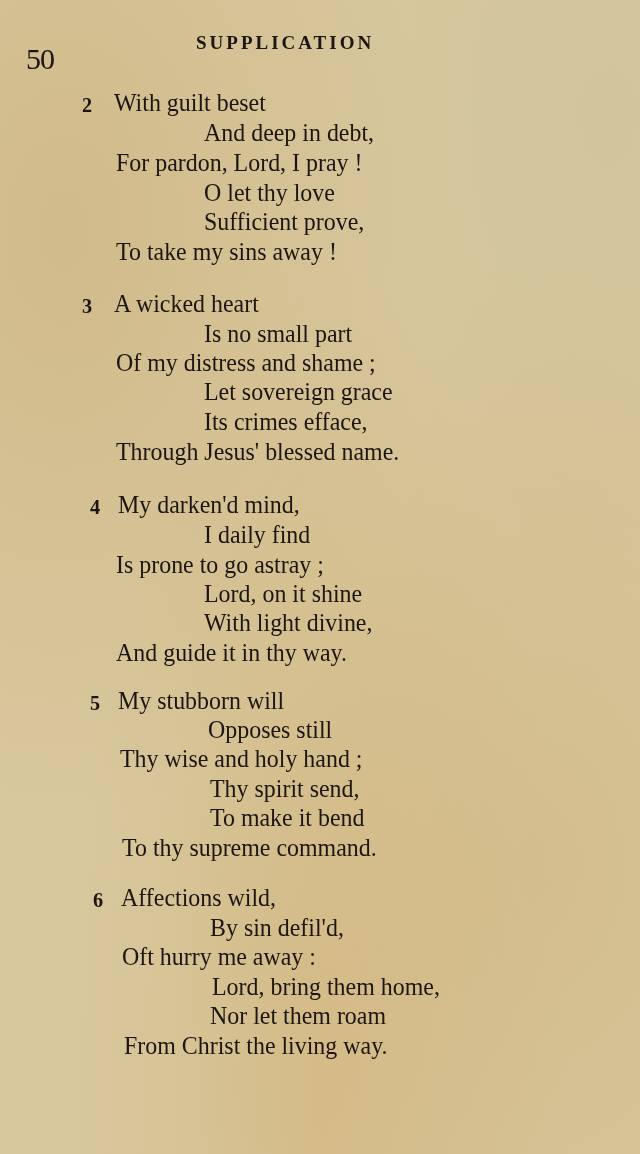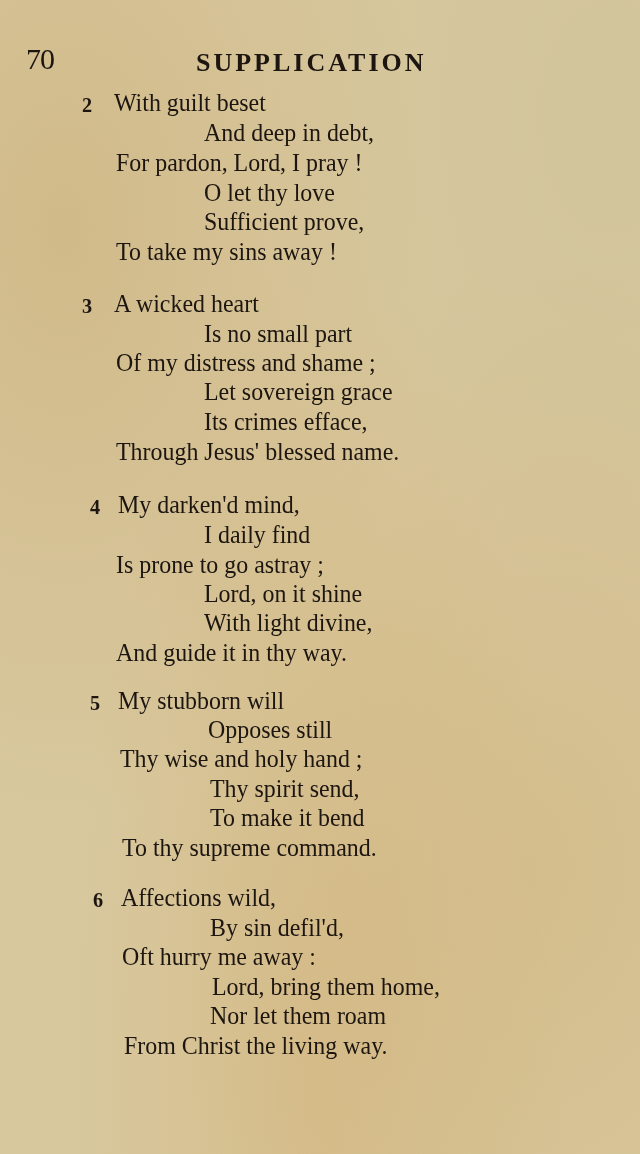--- a/index.html
+++ b/index.html
@@ -14,41 +14,41 @@
     font-family: "DejaVu Serif", "Liberation Serif", serif;
     color: #1c1510;
     position: relative;
   }
   .page { position: absolute; inset: 0; }
   .page-number {
     position: absolute; left: 26px; top: 42px;
     font-size: 30px; font-family: "Liberation Serif", serif; letter-spacing: -1px;
   }
   .running-title {
-    position: absolute; left: 196px; top: 48px;
-    font-size: 26px; font-weight: bold; letter-spacing: 3px;
+    position: absolute; left: 196px; top: 32px;
+    font-size: 19px; font-weight: bold; letter-spacing: 3px;
     font-family: "Liberation Serif", serif;
   }
   .stanza { position: absolute; left: 0; width: 640px; }
   .line {
     position: absolute; white-space: nowrap;
     font-family: "Liberation Serif", serif;
     font-size: 26px; line-height: 30px;
     transform: scaleX(0.92); transform-origin: left center;
   }
   .num { left: 82px; font-weight: bold; font-size: 22px; }
   .l-first { left: 114px; }
   .l-out { left: 116px; }
   .l-in { left: 204px; }
 </style>
 </head>
 <body>
 
 <div class="page">
-  <div class="page-number">70</div>
+  <div class="page-number">50</div>
   <div class="running-title">SUPPLICATION</div>
 
   <div class="stanza" style="top:88px;">
     <span class="line num" style="top:2px;">2</span>
     <span class="line l-first" style="top:0px;">With guilt beset</span>
     <span class="line l-in" style="top:30px;">And deep in debt,</span>
     <span class="line l-out" style="top:60px;">For pardon, Lord, I pray !</span>
     <span class="line l-in" style="top:90px;">O let thy love</span>
     <span class="line l-in" style="top:119px;">Sufficient prove,</span>
     <span class="line l-out" style="top:149px;">To take my sins away !</span>

